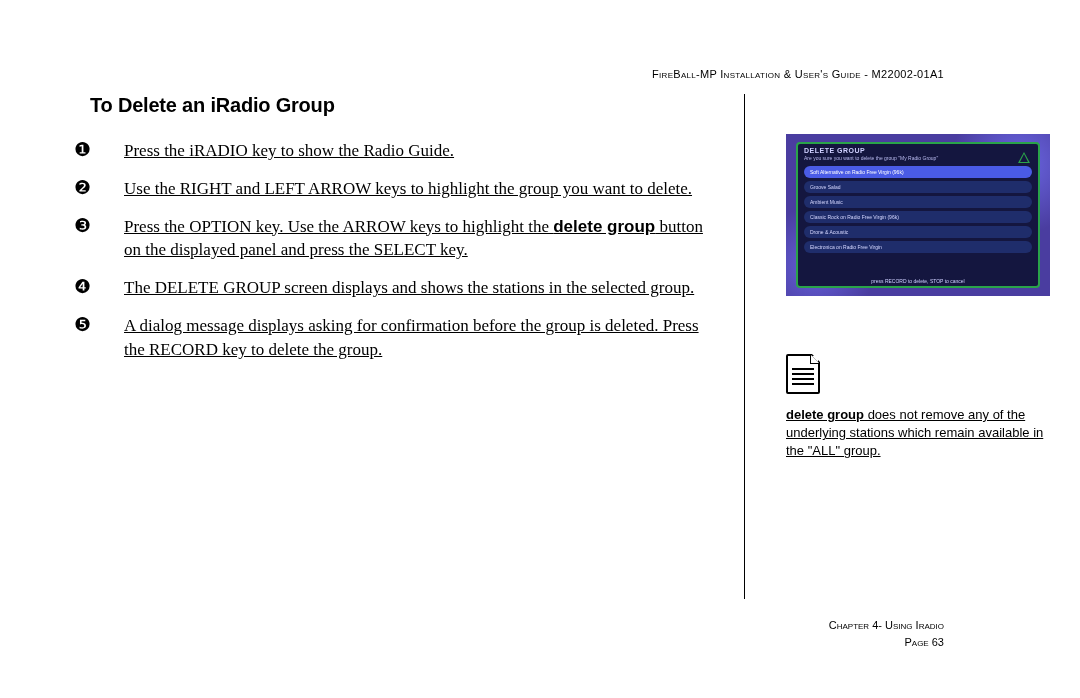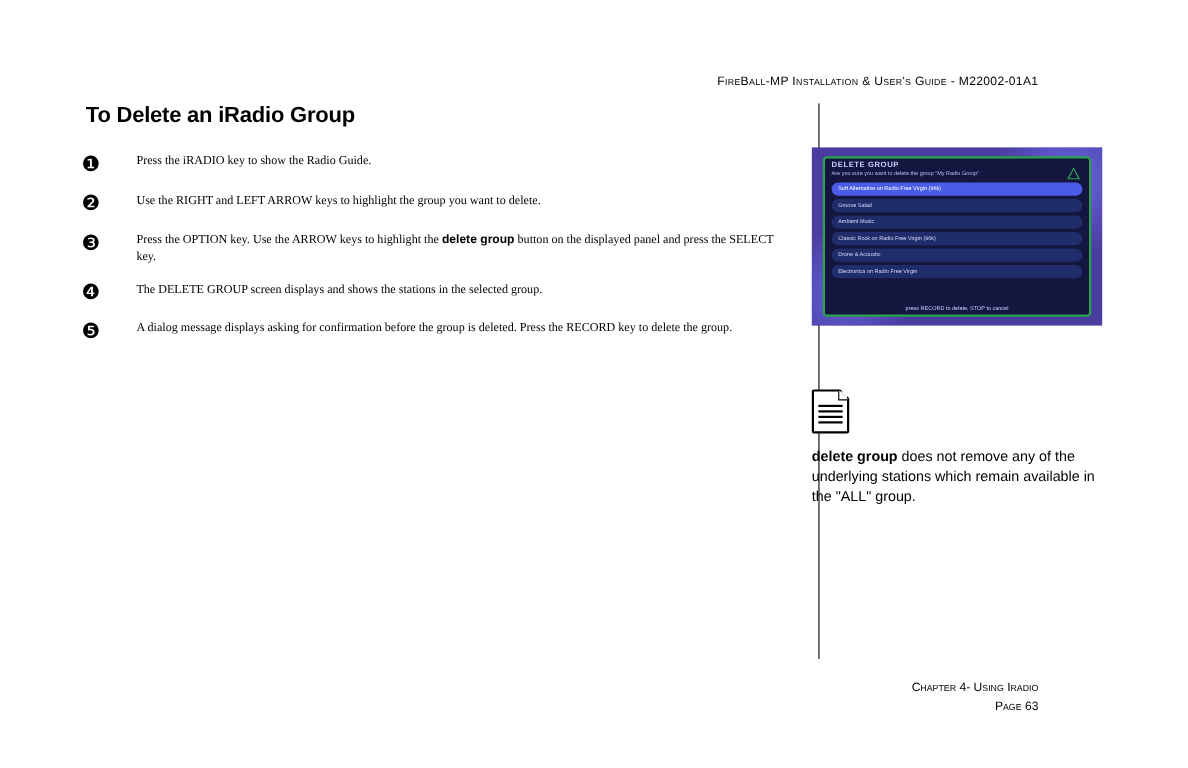--- a/index.html
+++ b/index.html
@@ -28,21 +28,21 @@
   }
   .main-col {
     position: absolute;
     top: 94px;
     left: 74px;
     width: 644px;
   }
   .section-title {
     font-size: 20px;
     font-weight: bold;
-    margin: 0 0 22px 4px;
+    margin: 0 0 22px 16px;
     letter-spacing: -0.2px;
   }
   .steps {
     display: table;
     width: 100%;
     border-collapse: separate;
     border-spacing: 0 0;
   }
   .step {
     display: table-row;
@@ -52,42 +52,44 @@
     width: 50px;
     font-size: 19px;
     vertical-align: top;
     padding-top: 1px;
     line-height: 1.1;
     padding-bottom: 14px;
   }
   .step .body {
     display: table-cell;
     font-family: "Times New Roman", Times, serif;
-    font-size: 11px;
+    font-size: 17px;
     line-height: 1.4;
     vertical-align: top;
     padding-bottom: 14px;
+    text-decoration: underline;
   }
   .step .body b {
     font-family: Arial, Helvetica, sans-serif;
     font-weight: bold;
   }
   .divider {
     position: absolute;
     top: 94px;
     left: 744px;
     width: 0;
     height: 505px;
     border-left: 1px solid #000;
   }
   .side-col {
     position: absolute;
     top: 134px;
-    left: 738px;
+    left: 786px;
     width: 264px;
+    text-decoration: underline;
   }
   .screenshot {
     width: 264px;
     height: 162px;
     background: #4a3da0;
     position: relative;
     overflow: hidden;
   }
   .screenshot .glow-tr {
     position: absolute;

